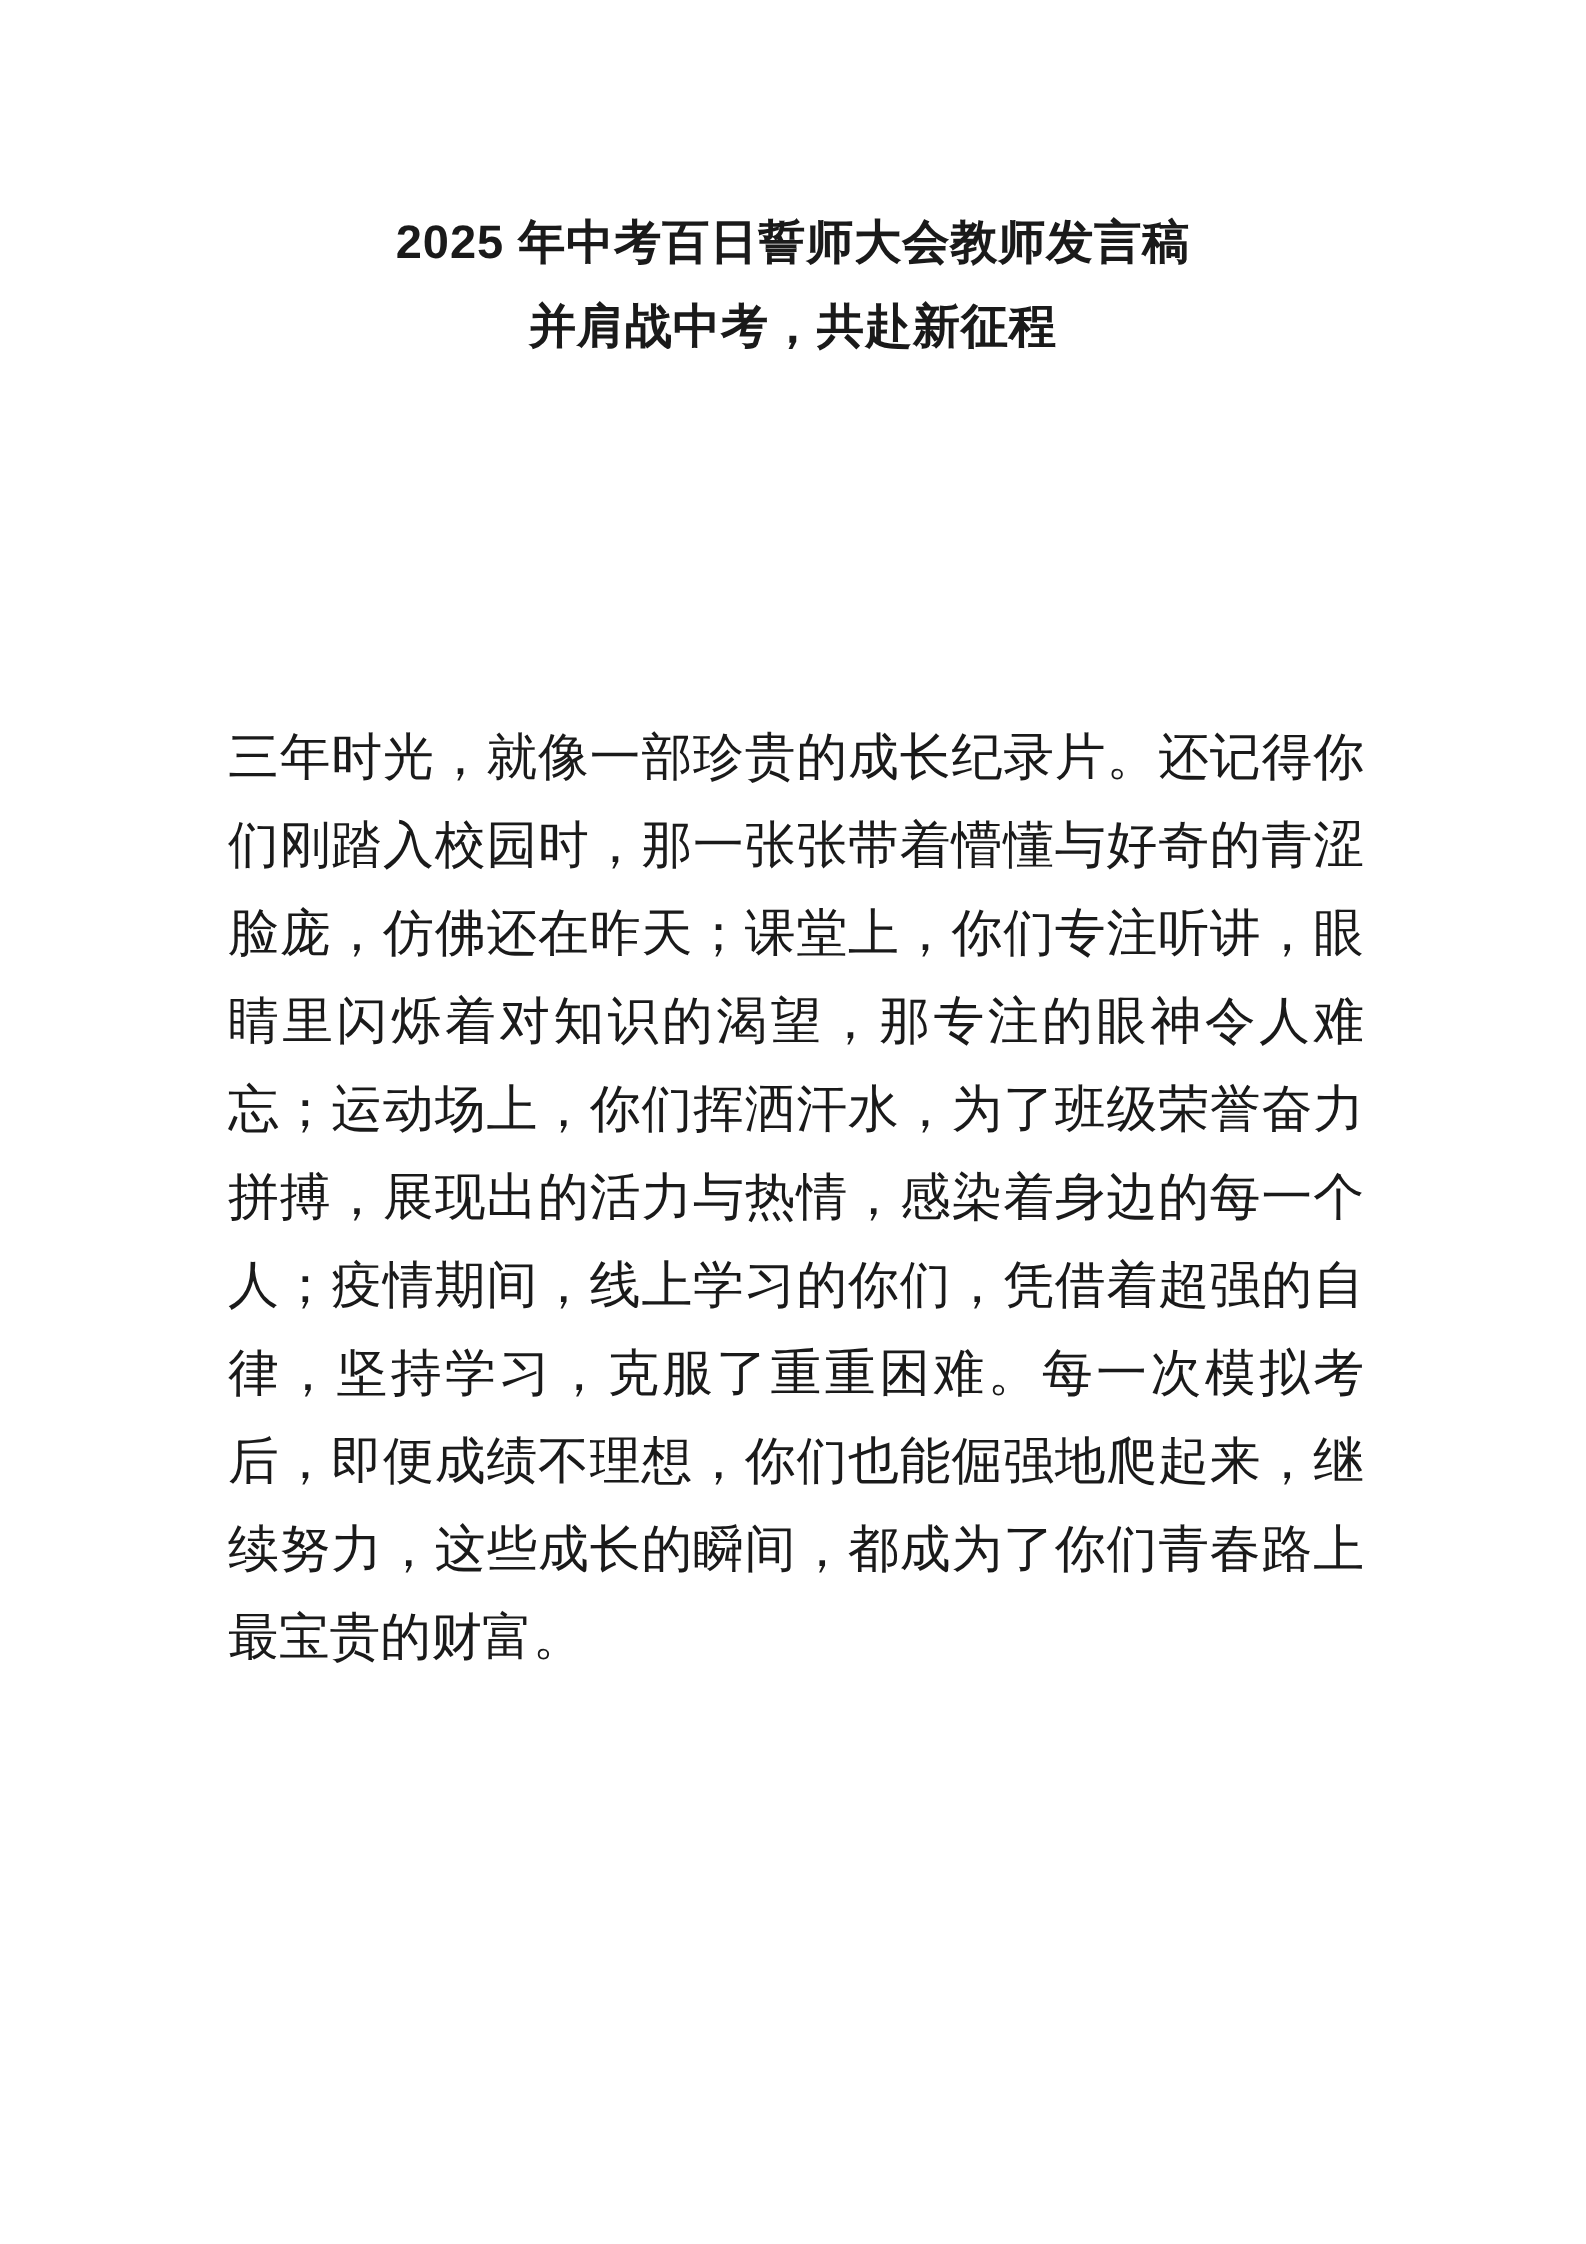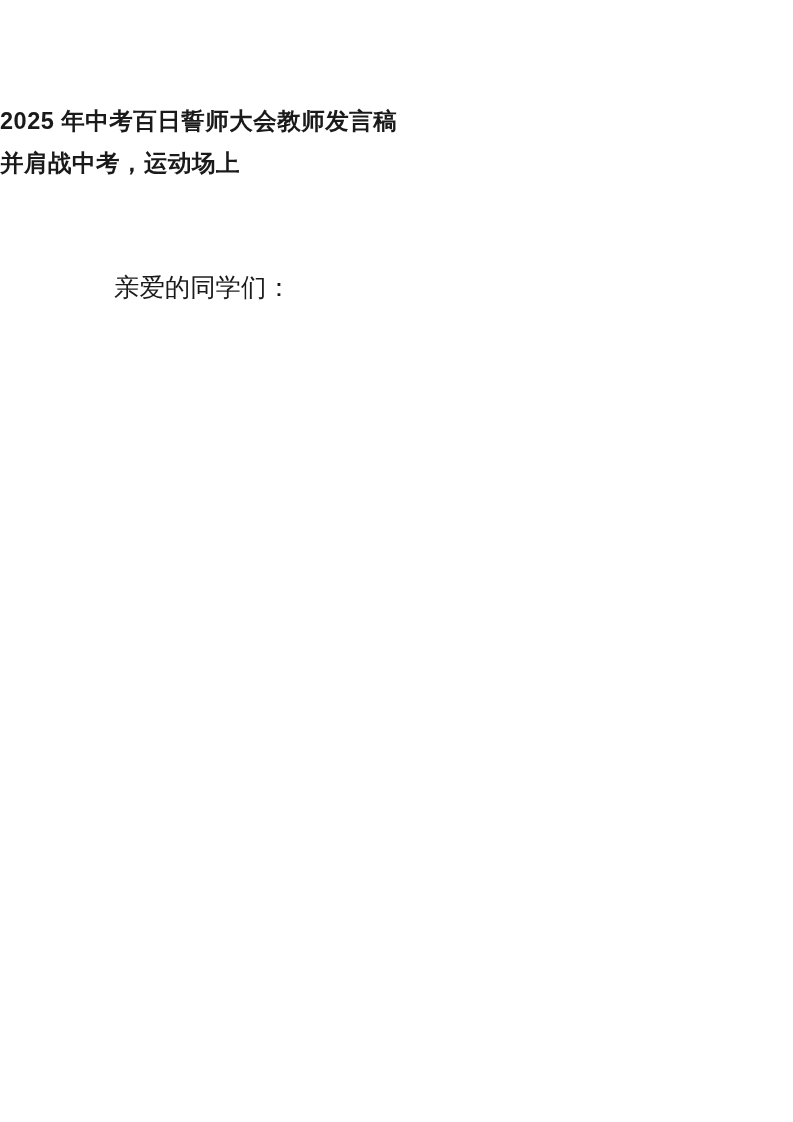--- a/index.html
+++ b/index.html
@@ -18,21 +18,21 @@
     color: #1a1a1a;
     -webkit-font-smoothing: antialiased;
   }
 
   
   .title-block {
     position: absolute;
     left: 0;
     top: 100px;
     width: 793px;
-    text-align: left;
+    text-align: center;
   }
   .title-line {
     font-size: 23.5px;
     font-weight: bold;
     letter-spacing: 0.5px;
     line-height: 42px;
     white-space: pre;
   }
 
   
@@ -58,30 +58,30 @@
     height: 46px;
   }
 </style>
 </head>
 <body>
 
 <div class="page">
 
   <div class="title-block">
     <div class="title-line">2025 年中考百日誓师大会教师发言稿</div>
-    <div class="title-line">并肩战中考，运动场上</div>
+    <div class="title-line">并肩战中考，共赴新征程</div>
   </div>
 
   <div class="body-block">
 
-    <p class="para salutation">亲爱的同学们：</p>
 
     <div class="para-gap"></div>
 
 
     <div class="para-gap"></div>
 
+    <p class="para">三年时光，就像一部珍贵的成长纪录片。还记得你们刚踏入校园时，那一张张带着懵懂与好奇的青涩脸庞，仿佛还在昨天；课堂上，你们专注听讲，眼睛里闪烁着对知识的渴望，那专注的眼神令人难忘；运动场上，你们挥洒汗水，为了班级荣誉奋力拼搏，展现出的活力与热情，感染着身边的每一个人；疫情期间，线上学习的你们，凭借着超强的自律，坚持学习，克服了重重困难。每一次模拟考后，即便成绩不理想，你们也能倔强地爬起来，继续努力，这些成长的瞬间，都成为了你们青春路上最宝贵的财富。</p>
 
     <div class="para-gap"></div>
 
   </div>
 
 </div>
 
 </body></html>

